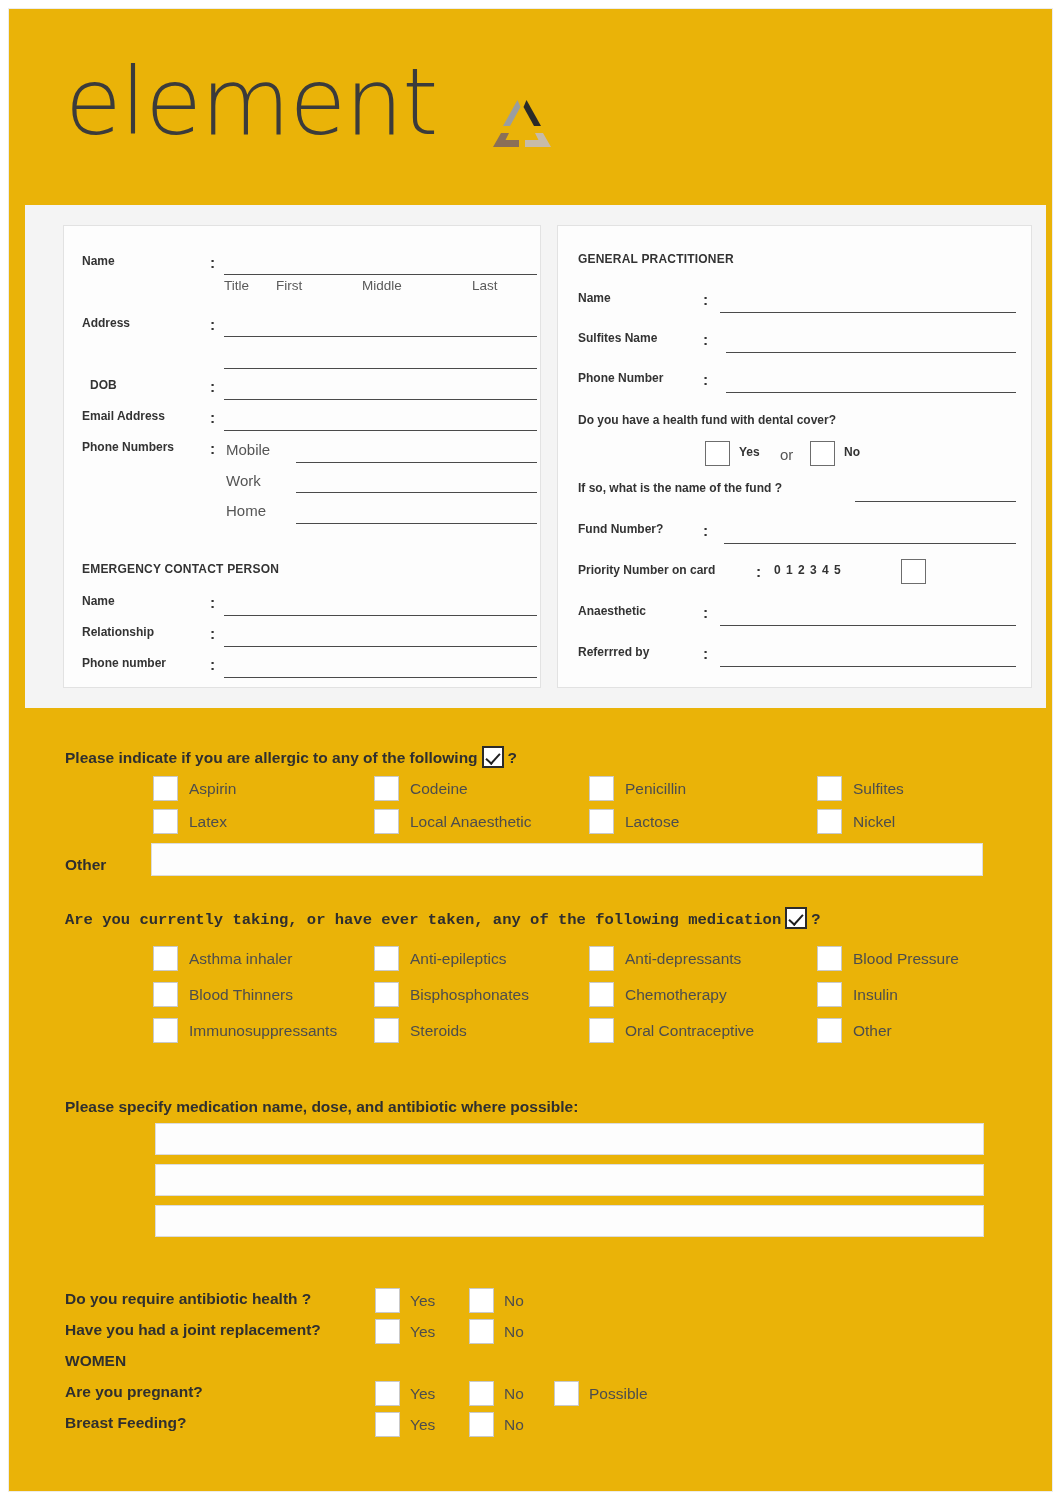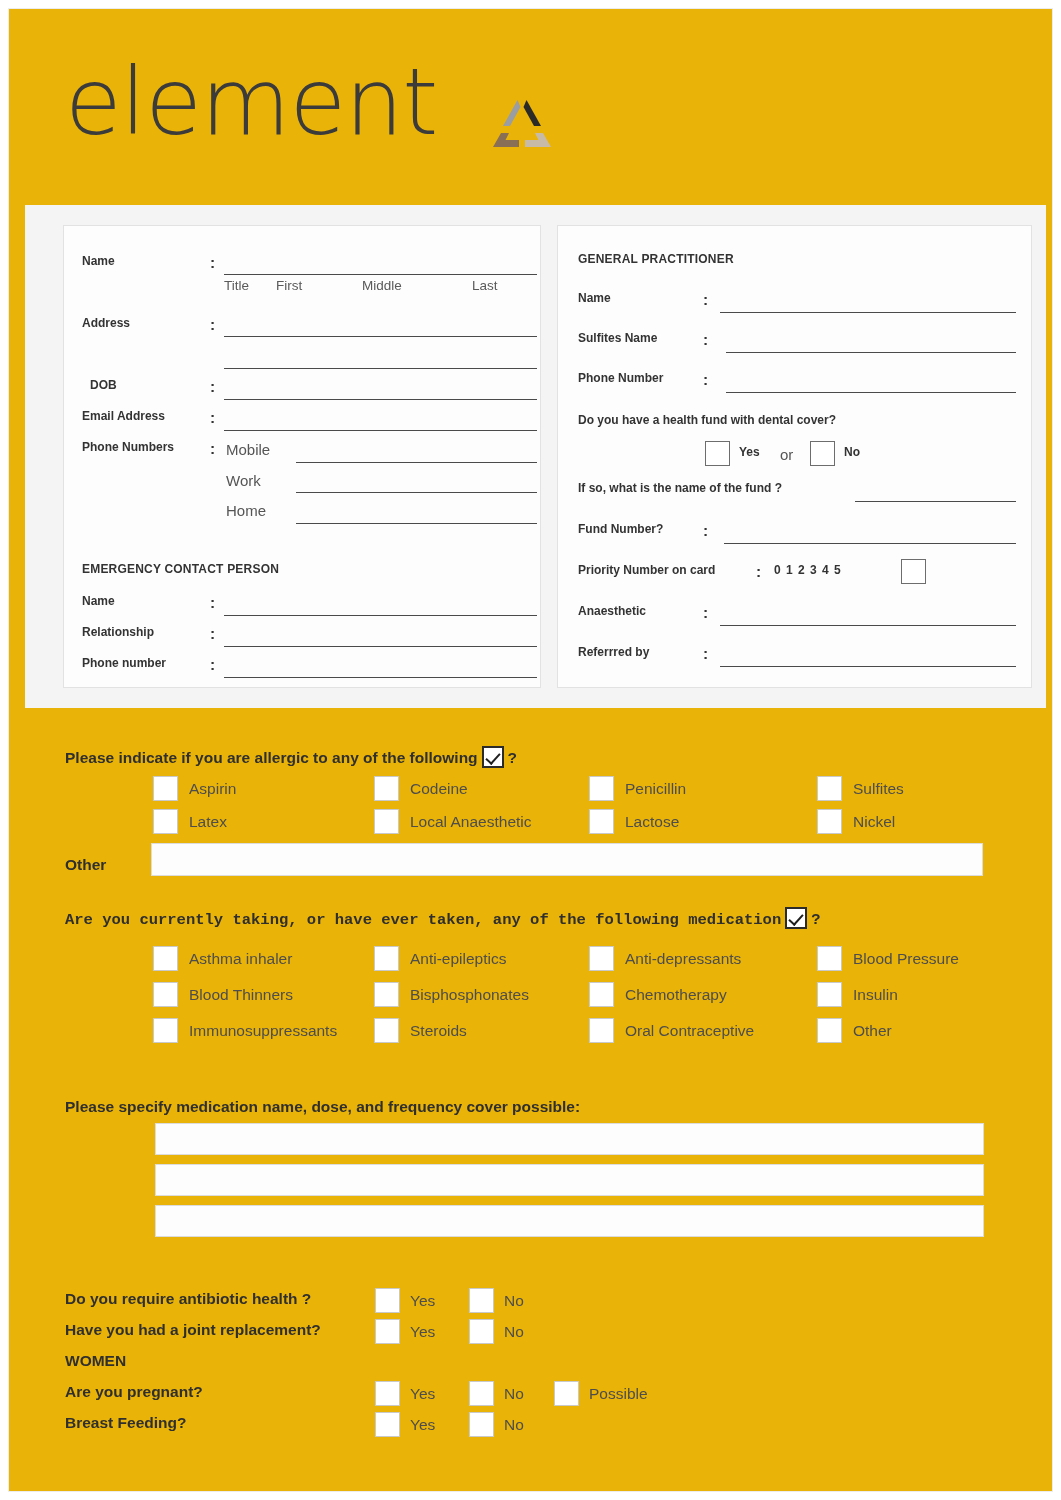--- a/index.html
+++ b/index.html
@@ -422,21 +422,21 @@
     <div class="opt" style="left:365px; top:310px;">
       <span class="cbox"></span><span class="txt">Steroids</span>
     </div>
     <div class="opt" style="left:580px; top:310px;">
       <span class="cbox"></span><span class="txt">Oral Contraceptive</span>
     </div>
     <div class="opt" style="left:808px; top:310px;">
       <span class="cbox"></span><span class="txt">Other</span>
     </div>
 
-    <div class="q-head" style="left:56px; top:390px;">Please specify medication name, dose, and frequency cover possible:</div>
+    <div class="q-head" style="left:56px; top:390px;">Please specify medication name, dose, and antibiotic where possible:</div>
     <div class="txtbox" style="left:146px; top:415px; width:829px; height:32px;"></div>
     <div class="txtbox" style="left:146px; top:456px; width:829px; height:32px;"></div>
     <div class="txtbox" style="left:146px; top:497px; width:829px; height:32px;"></div>
 
     <div class="qrow-label" style="left:56px; top:582px;">Do you require antibiotic health ?</div>
     <div class="yn" style="left:366px; top:580px;">
       <span class="cbox"></span><span class="txt">Yes</span>
     </div>
     <div class="yn" style="left:460px; top:580px;">
       <span class="cbox"></span><span class="txt">No</span>

